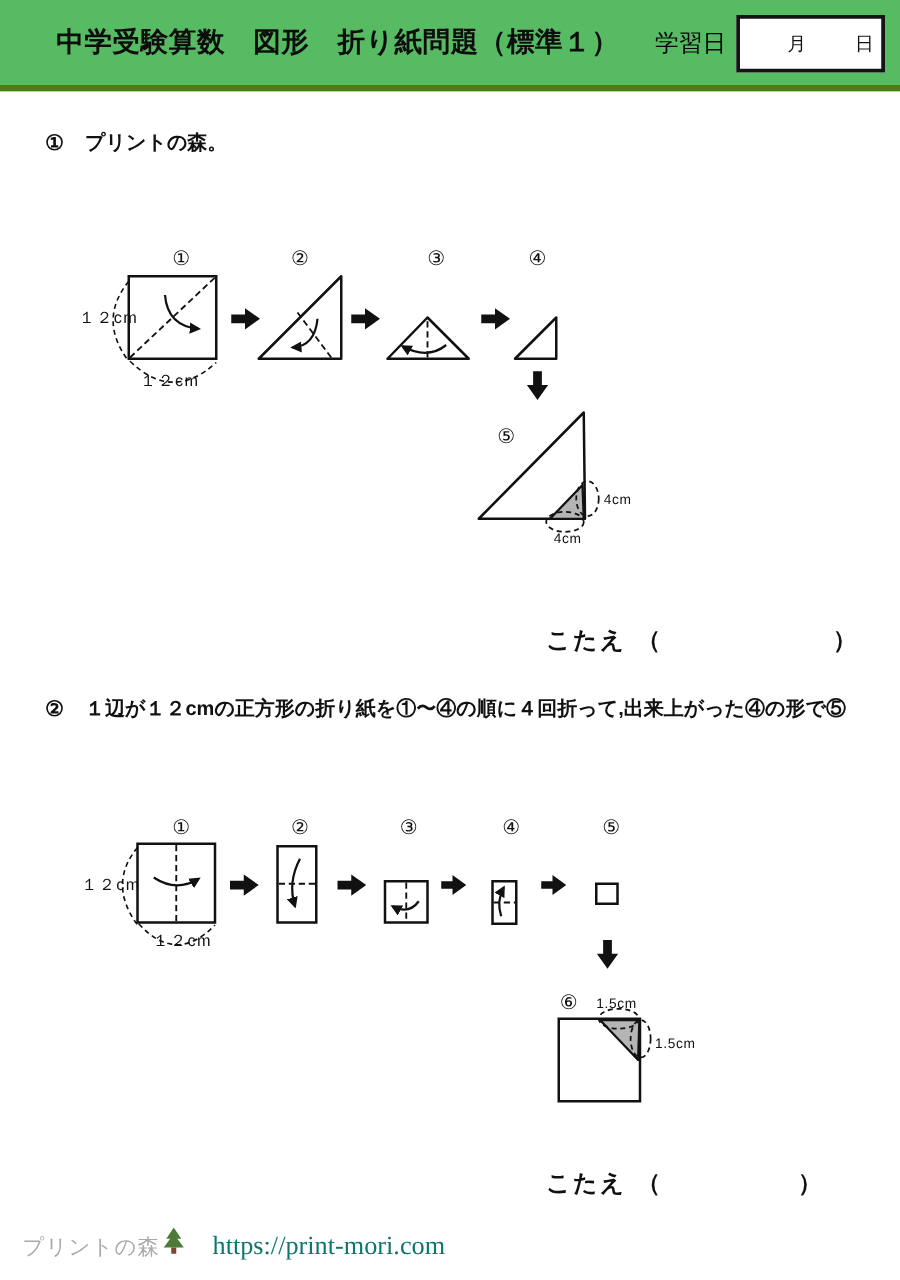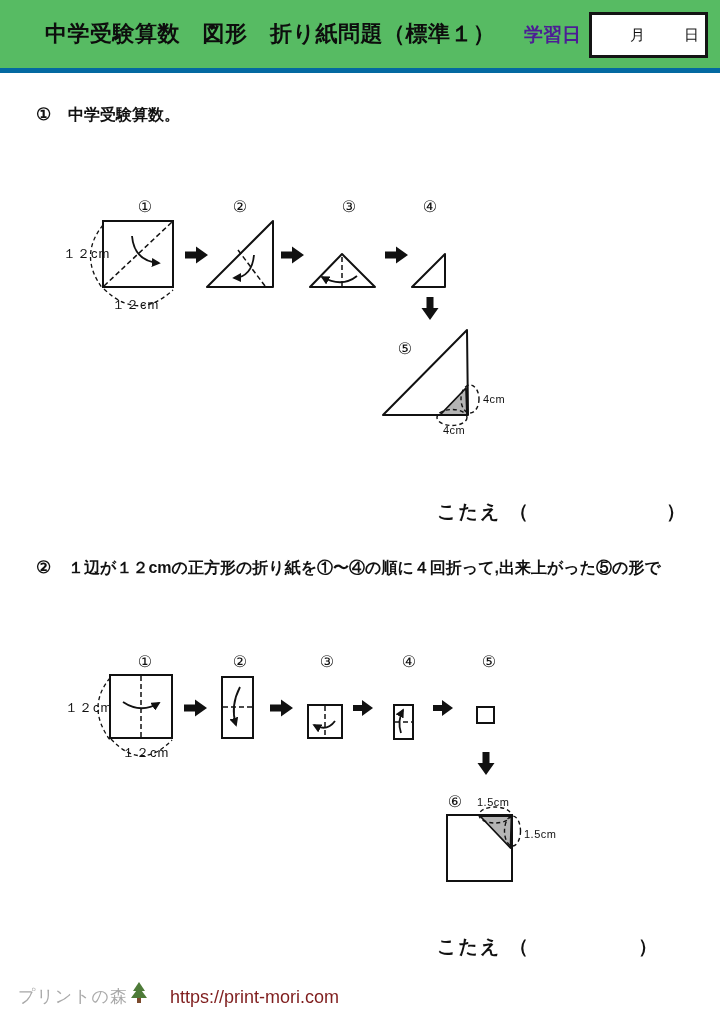--- a/index.html
+++ b/index.html
@@ -3,30 +3,30 @@
 <meta charset="utf-8">
 <style>
   html,body { margin:0; padding:0; background:#ffffff; }
   #page {
     position:relative; width:720px; height:1024px; background:#ffffff;
     font-family:"Liberation Sans", sans-serif; color:#111; overflow:hidden;
   }
   
   #header {
     position:absolute; top:0; left:0; width:720px; height:68px;
-    background:#57bb63; border-bottom:5px solid #0369a1;
+    background:#57bb63; border-bottom:5px solid #4d7c0f;
     display:flex; align-items:center;
   }
   #header .title {
     margin-left:45px; font-size:22px; font-weight:bold; color:#0d0d0d;
     letter-spacing:0.5px; white-space:nowrap;
   }
   #header .study-date {
     position:absolute; left:524px; top:22px;
-    font-size:19px; font-weight:bold; color:#4c1d95;
+    font-size:19px; font-weight:normal; color:#000000;
   }
   #header .date-box {
     position:absolute; left:589px; top:12px; width:113px; height:40px;
     background:#ffffff; border:3px solid #141414;
     display:flex; align-items:center;
   }
   #header .date-box .m { position:absolute; left:38px; font-size:15px; }
   #header .date-box .d { position:absolute; left:92px; font-size:15px; }
   
   .problem {
@@ -55,40 +55,40 @@
   .answer .lbl { margin-right:8px; letter-spacing:2px; }
   .answer .gap1 { display:inline-block; width:138px; }
   .answer .gap2 { display:inline-block; width:110px; }
   
   #footer {
     position:absolute; top:980px; left:18px;
     display:flex; align-items:flex-end;
   }
   #footer .site { font-size:17px; color:#a9a9a9; letter-spacing:1px; }
   #footer .tree { margin-left:2px; margin-top:2px; }
-  #footer .url  { margin-left:22px; font-size:18px; color:#7f1d1d; }
+  #footer .url  { margin-left:22px; font-size:21px; color:#0f766e;font-family:Liberation Serif, serif; }
 </style>
 </head>
 <body>
 
 <div id="page">
 
   <div id="header">
     <div class="title">中学受験算数　図形　折り紙問題（標準１）</div>
     <div class="study-date">学習日</div>
     <div class="date-box">
       <span class="m">月</span>
       <span class="d">日</span>
     </div>
   </div>
 
   <div class="problem" id="p1-text">
     <span class="pnum">①</span>
     <div class="plines">
-      <div>中学受験算数。</div>
+      <div>プリントの森。</div>
     </div>
   </div>
 
   <div class="diagram" id="p1-diagram">
     <svg width="720" height="255" viewBox="0 190 720 255">
       <defs>
         <marker id="ah1" viewBox="0 0 10 10" refX="8" refY="5" markerWidth="5" markerHeight="5" orient="auto-start-reverse">
           <path d="M0,0 L10,5 L0,10 Z" fill="#111"></path>
         </marker>
       </defs>
@@ -137,21 +137,21 @@
   <div class="answer" id="p1-answer">
     <span class="lbl">こたえ</span>
     <span>（</span>
     <span class="gap1"></span>
     <span>）</span>
   </div>
 
   <div class="problem" id="p2-text">
     <span class="pnum">②</span>
     <div class="plines">
-      <div>１辺が１２cmの正方形の折り紙を①〜④の順に４回折って,出来上がった⑤の形で</div>
+      <div>１辺が１２cmの正方形の折り紙を①〜④の順に４回折って,出来上がった④の形で⑤</div>
     </div>
   </div>
 
   <div class="diagram" id="p2-diagram">
     <svg width="720" height="265" viewBox="0 645 720 265">
       <defs>
         <marker id="ah2" viewBox="0 0 10 10" refX="8" refY="5" markerWidth="5" markerHeight="5" orient="auto-start-reverse">
           <path d="M0,0 L10,5 L0,10 Z" fill="#111"></path>
         </marker>
       </defs>

